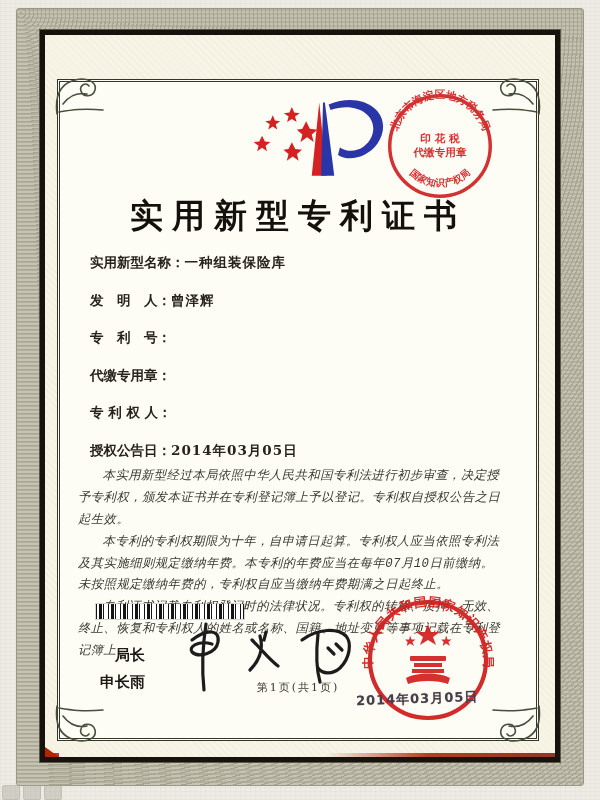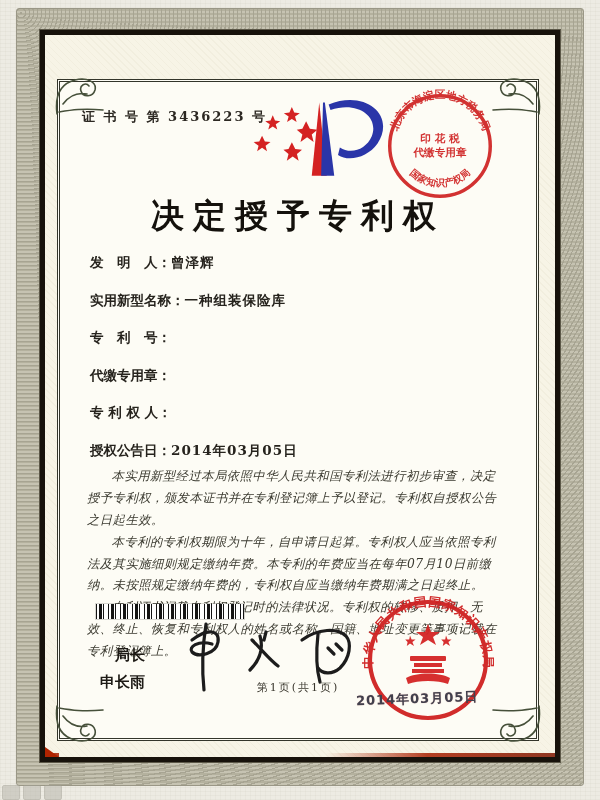--- a/index.html
+++ b/index.html
@@ -69,23 +69,24 @@
     font-size:33px;font-weight:bold;color:#14110c;letter-spacing:9px;
   }
   .tax-seal{position:absolute;right:38px;top:6px;width:116px;height:116px;opacity:.92;}
 
   .fields{position:absolute;left:30px;right:30px;top:172px;}
   .field-row{display:flex;margin-bottom:19.5px;font-size:13.5px;color:#26231d;}
   .field-label{font-weight:bold;white-space:pre;}
   .field-value{font-weight:bold;letter-spacing:1px;}
 
   .paragraphs{
-    position:absolute;left:27px;right:34px;top:384px;
+    position:absolute;left:18px;right:34px;top:384px;
     font-size:12.3px;line-height:1.78;color:#3a392f;
     font-style:italic;
+    font-family:Liberation Mono, monospace;
   }
   .paragraphs p{margin:0;text-indent:2em;letter-spacing:.5px;}
 
   .barcode{
     position:absolute;left:36px;top:522px;width:148px;height:15px;
     background:repeating-linear-gradient(90deg,
       #141414 0 1.5px,#fff 1.5px 3px,#141414 3px 6px,#fff 6px 7px,
       #141414 7px 8.5px,#fff 8.5px 12px);
     outline:1px solid rgba(0,0,0,.15);
   }
@@ -138,21 +139,20 @@
     </svg>
     <svg class="flourish fl-bl" viewBox="0 0 54 44">
       <path d="M4 40 C2 24 6 10 22 6 C34 3 44 8 42 16 C40 23 30 24 28 17 C26 11 33 8 36 12 M6 38 C18 36 30 34 50 36 M10 30 C16 22 24 18 34 20" fill="none" stroke="currentColor" stroke-width="1.6" stroke-linecap="round"></path>
     </svg>
     <svg class="flourish fl-br" viewBox="0 0 54 44">
       <path d="M4 40 C2 24 6 10 22 6 C34 3 44 8 42 16 C40 23 30 24 28 17 C26 11 33 8 36 12 M6 38 C18 36 30 34 50 36 M10 30 C16 22 24 18 34 20" fill="none" stroke="currentColor" stroke-width="1.6" stroke-linecap="round"></path>
     </svg>
 
     <div class="content">
 
-      <div class="cert-no">证 书 号 第 3436223 号</div>
 
       <svg class="logo" viewBox="0 0 160 96">
         <g fill="#d42222">
           <polygon points="14,52 18,44 22,52 30,53 23,58 25,66 18,61 11,66 13,58 6,53" transform="scale(0.75) translate(2,14)"></polygon>
           <polygon points="30,34 33,27 36,34 43,35 37,39 39,46 33,42 27,46 29,39 23,35" transform="scale(0.8)"></polygon>
           <polygon points="52,22 55,15 58,22 65,23 59,27 61,34 55,30 49,34 51,27 45,23" transform="scale(0.85)"></polygon>
           <polygon points="58,36 62,28 66,36 74,37 68,42 70,50 63,45 56,50 58,42 52,37"></polygon>
           <polygon points="44,58 48,50 52,58 60,59 54,64 56,72 49,67 42,72 44,64 38,59" transform="scale(0.9) translate(4,6)"></polygon>
           <polygon points="76,8 84,86 68,86"></polygon>
         </g>
@@ -169,30 +169,30 @@
           <textPath href="#taxTop" startOffset="50%" text-anchor="middle">北京市海淀区地方税务局</textPath>
         </text>
         <text class="seal-text" x="60" y="56" text-anchor="middle" font-size="11">印 花 税</text>
         <text class="seal-text" x="60" y="70" text-anchor="middle" font-size="11">代缴专用章</text>
         <path id="taxBottom" d="M 22 80 A 44 44 0 0 0 98 80" fill="none"></path>
         <text class="seal-text" font-size="10">
           <textPath href="#taxBottom" startOffset="50%" text-anchor="middle">国家知识产权局</textPath>
         </text>
       </svg>
 
-      <div class="title">决定授予专利权</div>
+      <div class="title">实用新型专利证书</div>
 
       <div class="fields">
+        <div class="field-row">
+          <span class="field-label">实用新型名称：</span>
+          <span class="field-value">一种组装保险库</span>
+        </div>
         <div class="field-row">
           <span class="field-label">发　明　人：</span>
           <span class="field-value">曾泽辉</span>
-        </div>
-        <div class="field-row">
-          <span class="field-label">实用新型名称：</span>
-          <span class="field-value">一种组装保险库</span>
         </div>
         <div class="field-row">
           <span class="field-label">专　利　号：</span>
         </div>
         <div class="field-row">
           <span class="field-label">代缴专用章：</span>
         </div>
         <div class="field-row">
           <span class="field-label">专 利 权 人：</span>
         </div>

